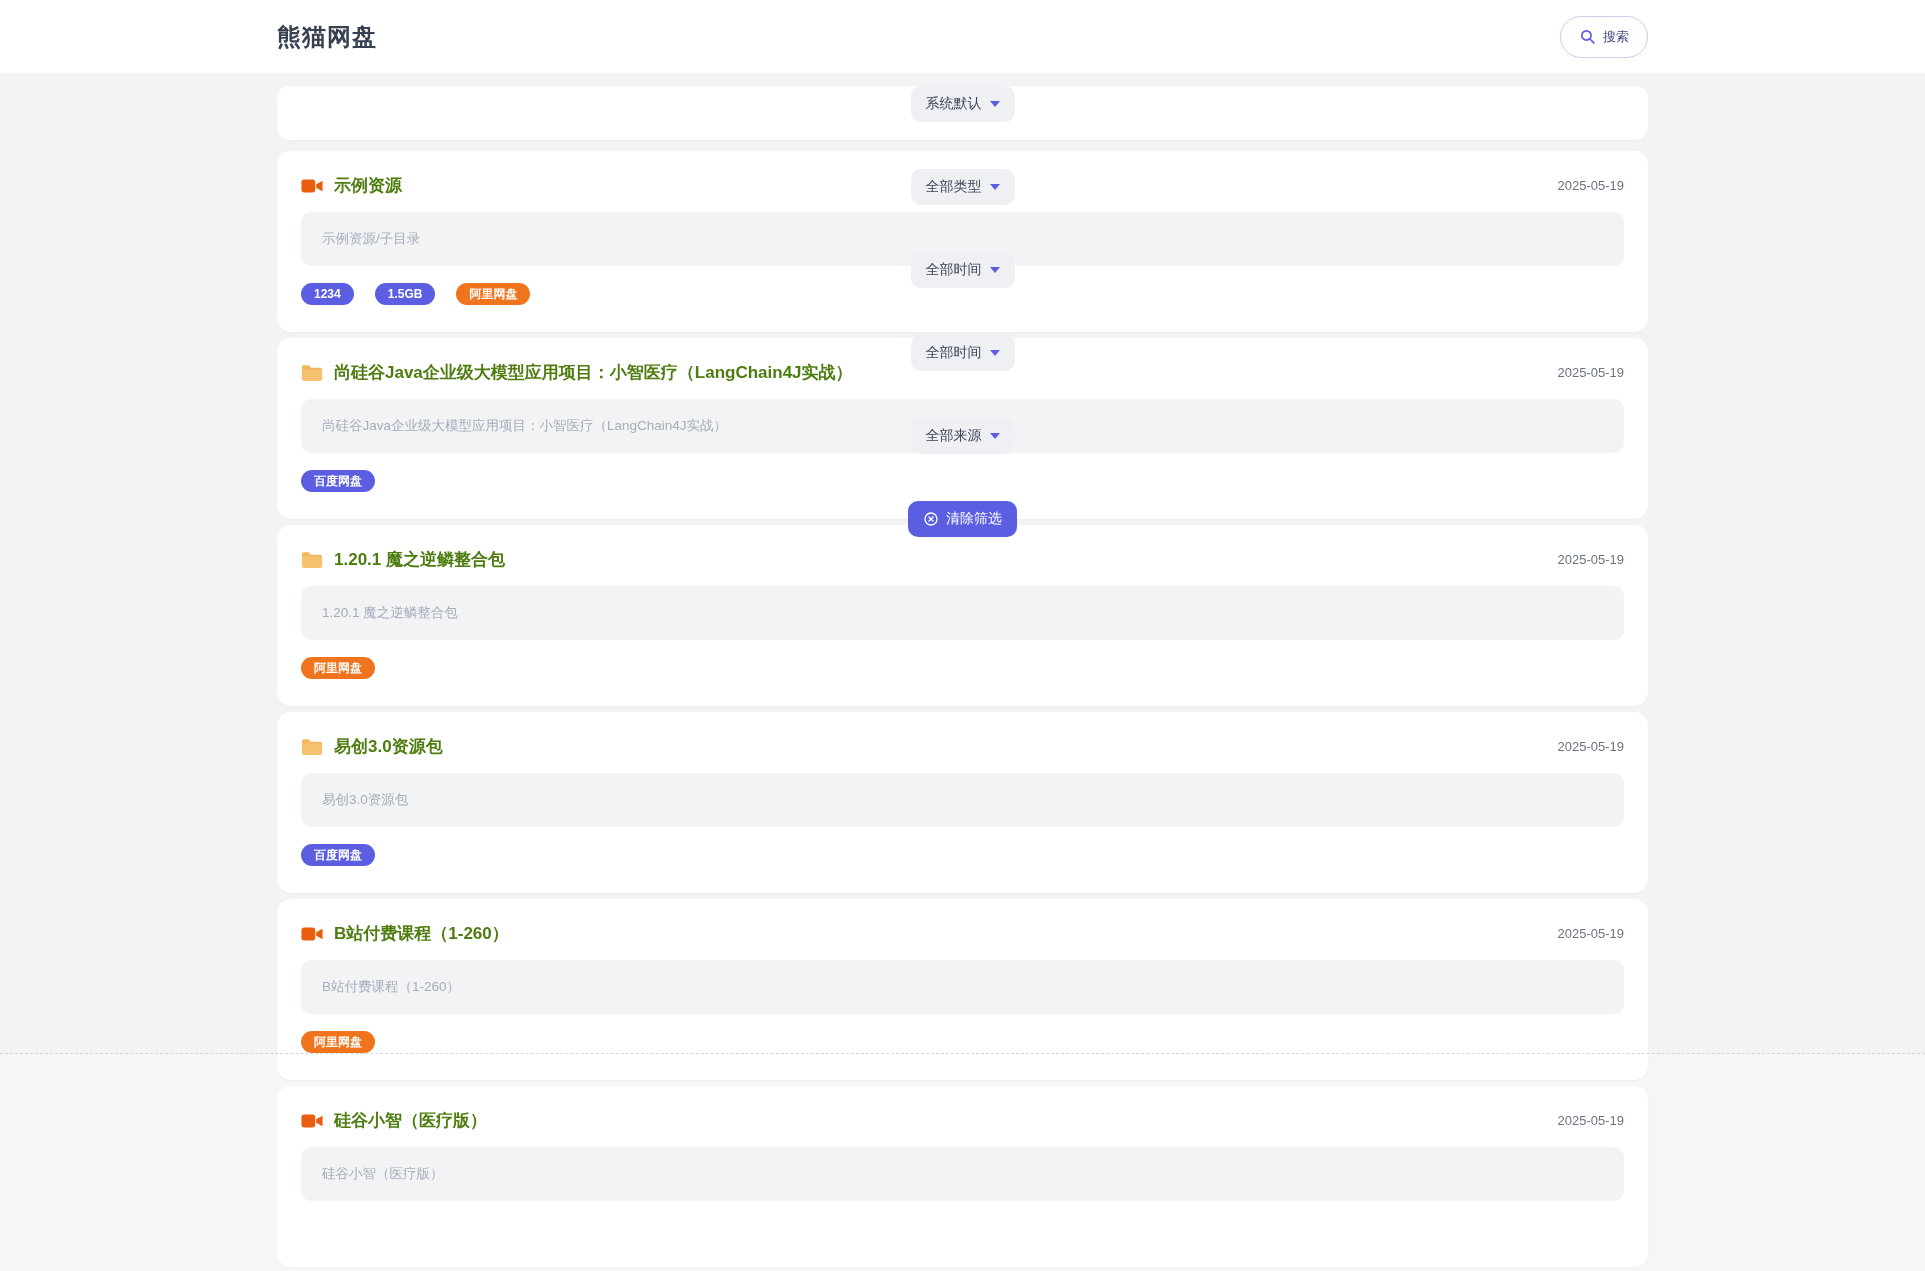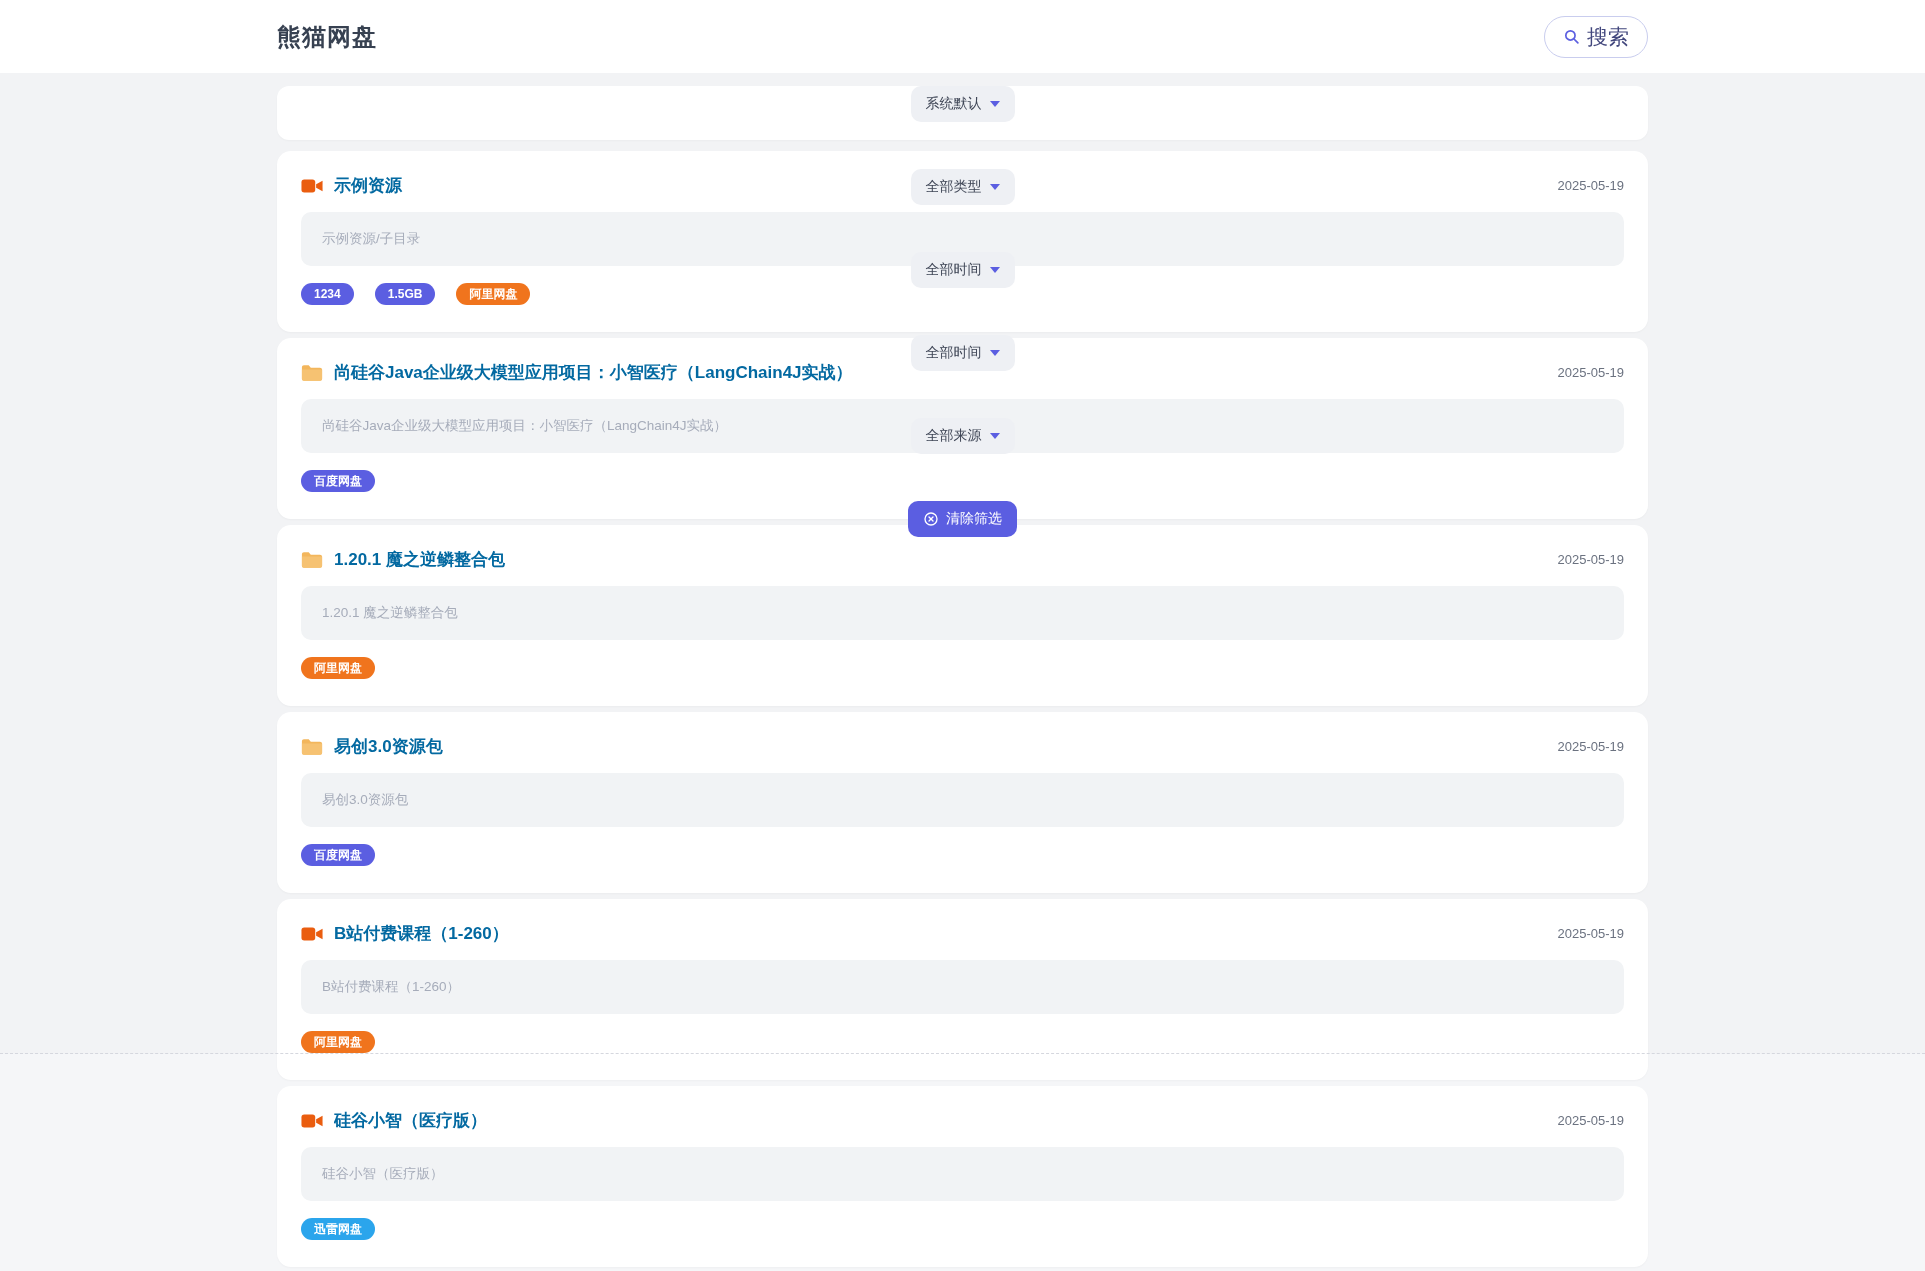--- a/index.html
+++ b/index.html
@@ -47,21 +47,21 @@
   .search-input::placeholder { color: #9ca3af; }
   .search-btn {
     height: 42px;
     border-radius: 21px;
     background: #ffffff;
     border: 1px solid #c9cdee;
     padding: 0 18px;
     display: flex;
     align-items: center;
     gap: 7px;
-    font-size: 21px;
+    font-size: 13px;
     color: #42477d;
     cursor: pointer;
     font-family: inherit;
   }
 
   
   .filter-bar {
     margin-top: 13px;
     background: #ffffff;
     border-radius: 12px;
@@ -121,21 +121,21 @@
     height: 181px;
     box-shadow: 0 1px 2px rgba(0,0,0,.03);
     position: relative;
     cursor: pointer;
   }
   .card-head { display: flex; align-items: center; }
   .res-icon { width: 22px; height: 22px; margin-right: 11px; flex: 0 0 auto; display: flex; align-items: center; }
   .res-title {
     font-size: 17px;
     font-weight: 700;
-    color: #0369a1;
+    color: #4d7c0f;
     flex: 1;
     white-space: nowrap;
     overflow: hidden;
   }
   .res-date { font-size: 13px; color: #6b7280; font-weight: 400; }
   .res-desc {
     margin-top: 15px;
     background: #f1f3f5;
     border-radius: 10px;
     padding: 18px 21px;
@@ -325,18 +325,15 @@
       <span class="res-icon">
             <svg width="22" height="18" viewBox="0 0 24 18">
               <rect x="0.5" y="2" width="15" height="14" rx="3" fill="#ea5d0f"></rect>
               <path d="M16.5 7 L23.5 3.2 V14.8 L16.5 11 Z" fill="#ea5d0f"></path>
             </svg>
           </span>
       <span class="res-title">硅谷小智（医疗版）</span>
       <span class="res-date">2025-05-19</span>
     </div>
     <div class="res-desc">硅谷小智（医疗版）</div>
-    <div class="tags">
-          <span class="tag blue">迅雷网盘</span>
-        </div>
   </div>
 </div>
 </div>
 
 </body></html>

